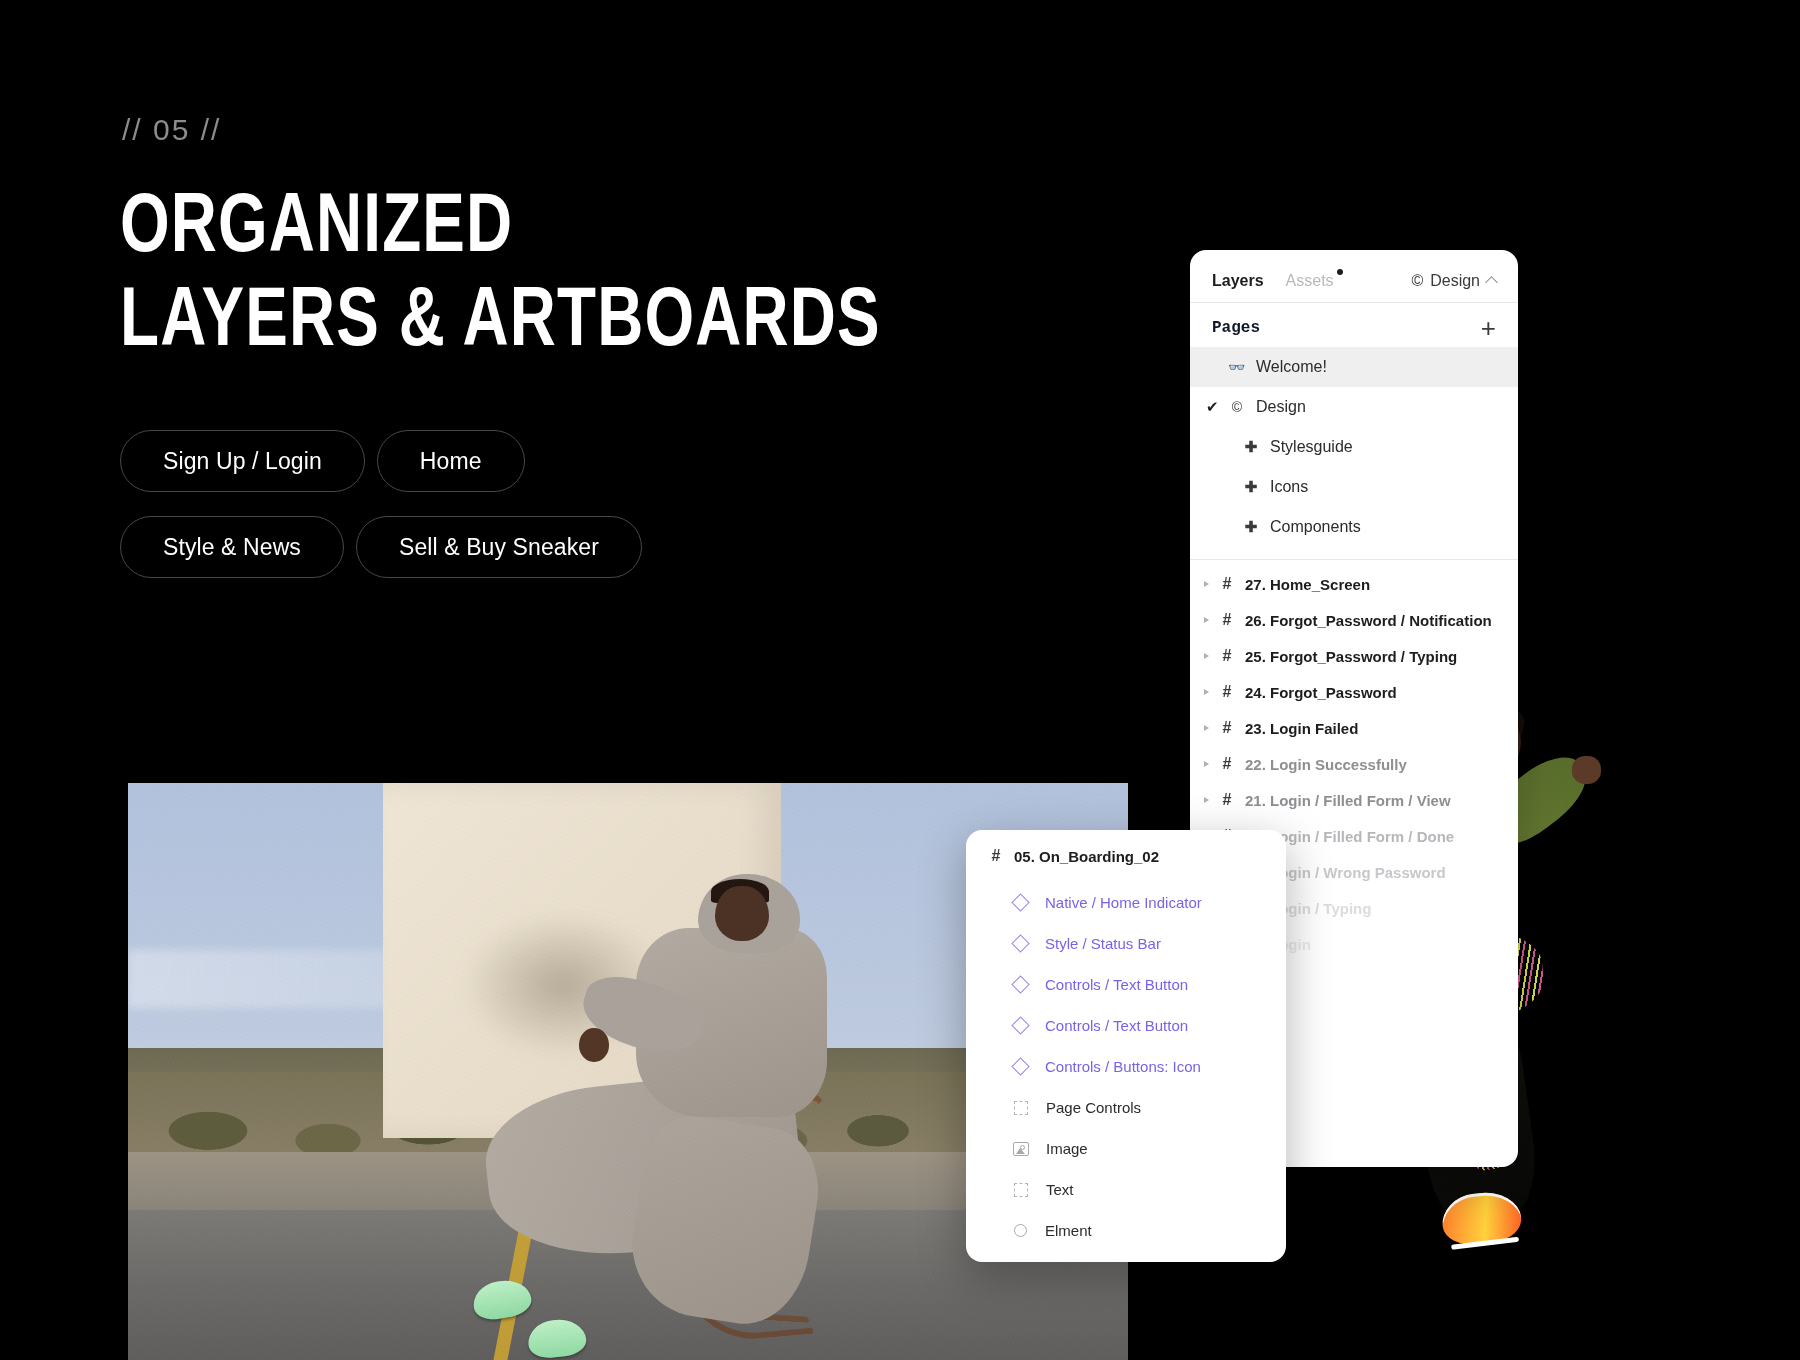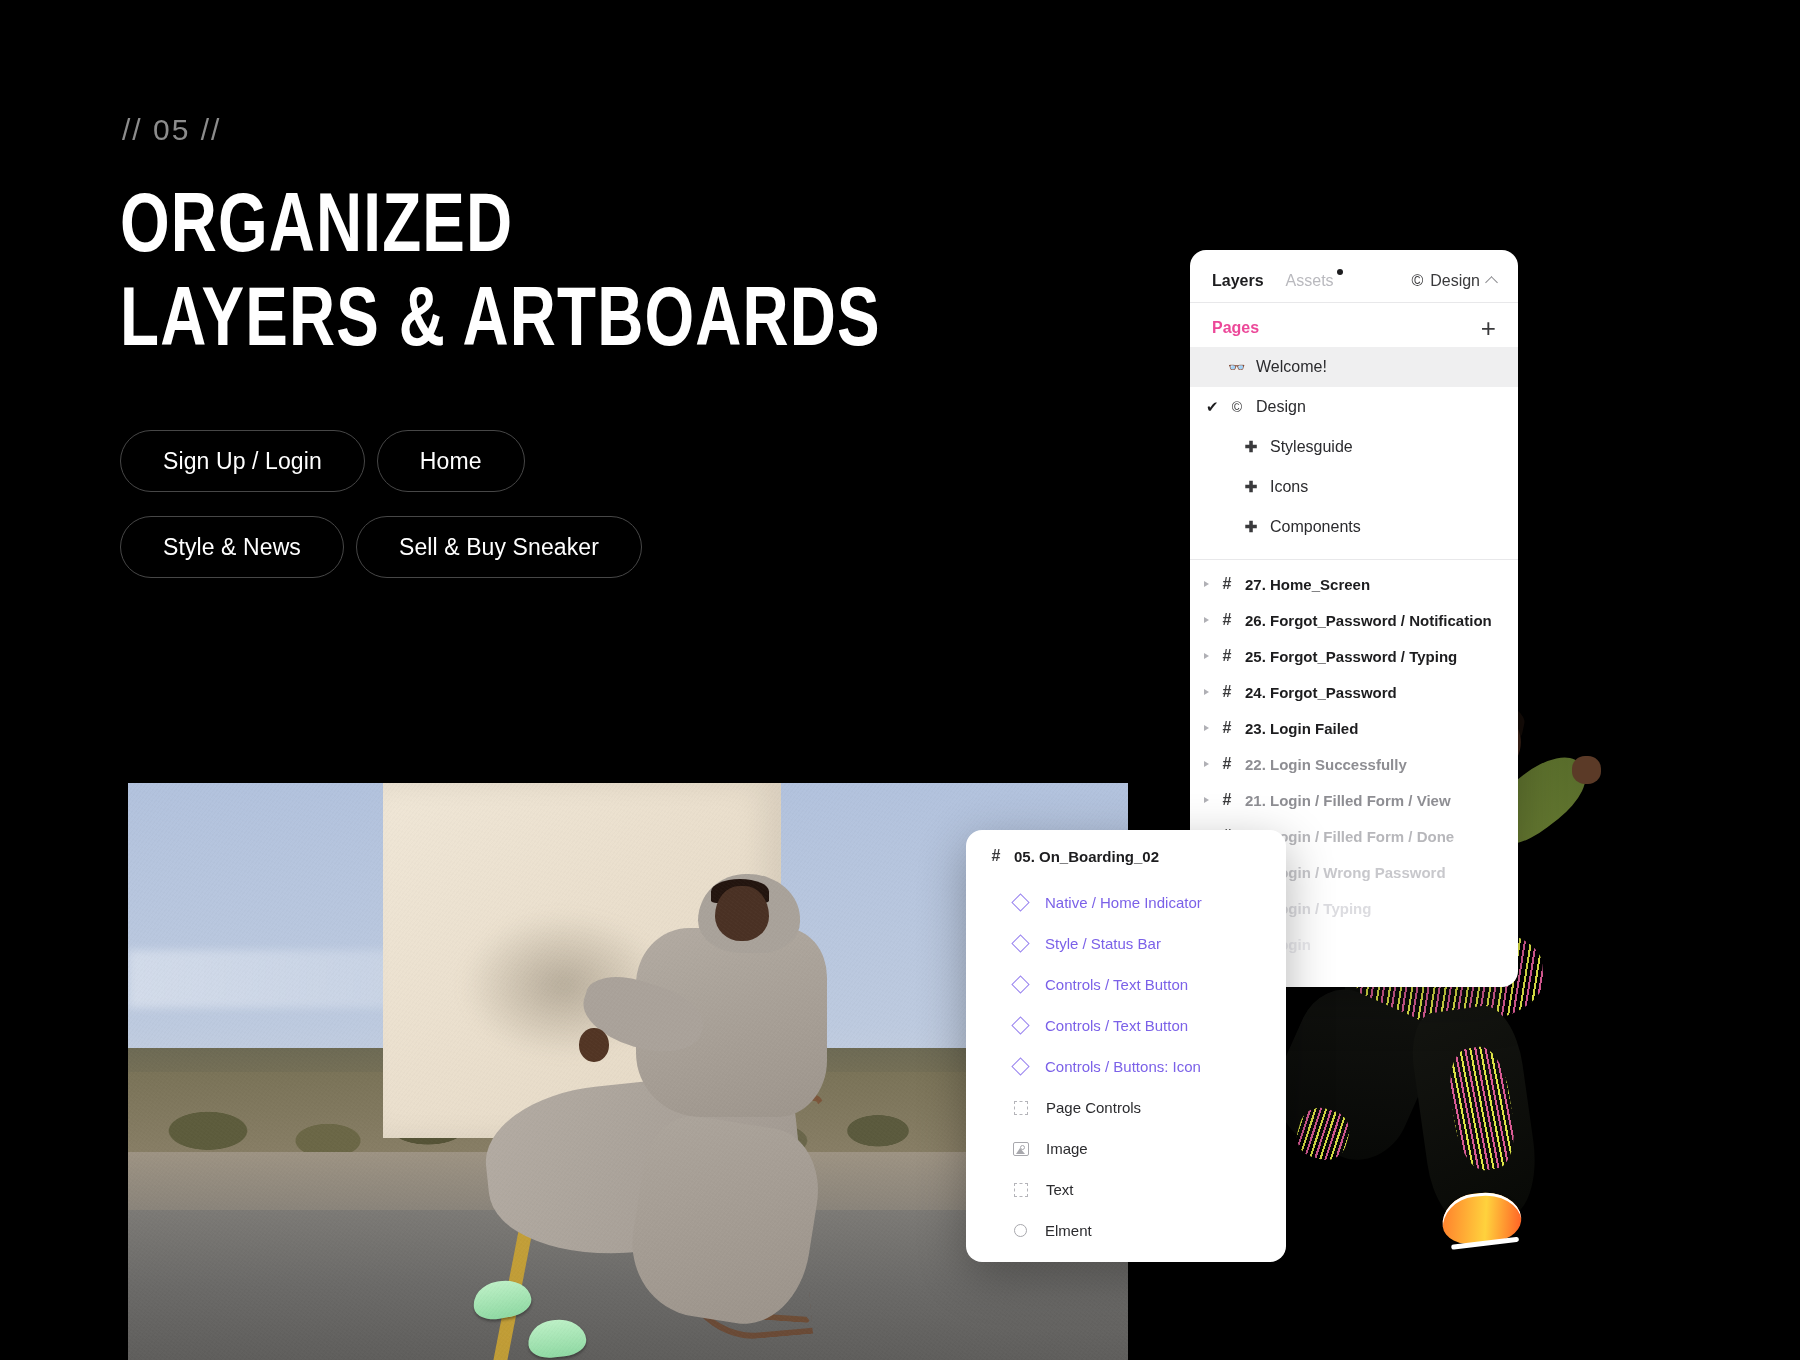--- a/index.html
+++ b/index.html
@@ -229,21 +229,21 @@
   }
   .r-hand.a{ left:-1%; top:19%; }
   .r-hand.b{ left:88%; top:10%; }
 
   
   .panel{
     position:absolute; background:#fff; border-radius:16px;
     box-shadow:0 14px 48px rgba(0,0,0,.30);
   }
   #layers-panel{
-    left:1190px; top:250px; width:328px; height:737px;
+    left:1190px; top:250px; width:328px; height:917px;
     overflow:hidden; z-index:5;
   }
   .panel-tabs{
     display:flex; align-items:center; padding:22px 22px 12px 22px; gap:22px;
   }
   .tab{ font-size:16px; font-weight:700; color:#1d1d1f; cursor:default; }
   .tab.inactive{ color:#b9b9be; font-weight:500; position:relative; }
   .tab .dot{
     position:absolute; right:-9px; top:-3px; width:6px; height:6px;
     border-radius:50%; background:#1d1d1f;
@@ -254,21 +254,21 @@
   }
   .chev-up{
     display:inline-block; width:9px; height:9px; border-left:1.6px solid #8a8a8e;
     border-top:1.6px solid #8a8a8e; transform:rotate(45deg); margin-top:3px;
   }
   .divider{ height:1px; background:#e8e8ea; margin:0 0 0 0; }
 
   .pages-head{
     display:flex; align-items:center; padding:16px 22px 10px 22px;
   }
-  .pages-title{ font-size:16px; font-weight:700; color:#ec4899; }
+  .pages-title{ font-size:16px; font-weight:700; color:#0f172a;font-family:Liberation Mono, monospace; }
   .plus-btn{
     margin-left:auto; font-size:26px; line-height:18px; color:#3a3a3c;
     font-weight:300; cursor:pointer;
   }
   .page-row{
     display:flex; align-items:center; height:40px; padding:0 22px 0 38px;
     font-size:16px; color:#2b2b2e; gap:10px; position:relative;
   }
   .page-row.selected{ background:#efeff0; padding-left:38px; }
   .page-row .check{

